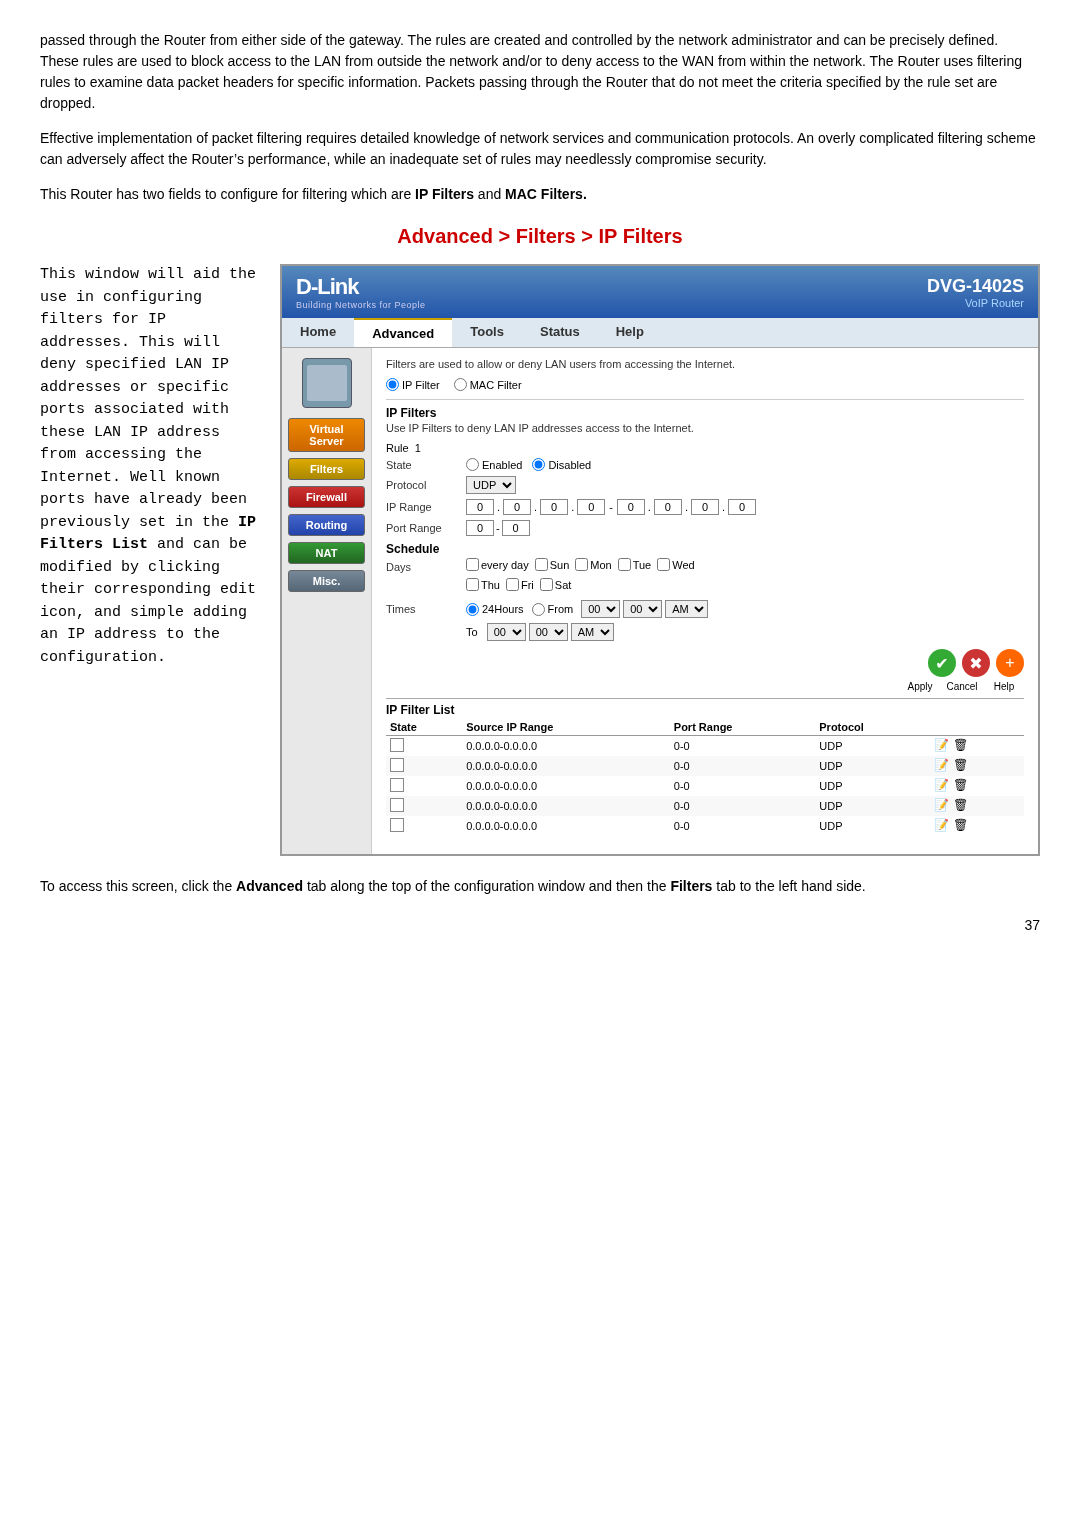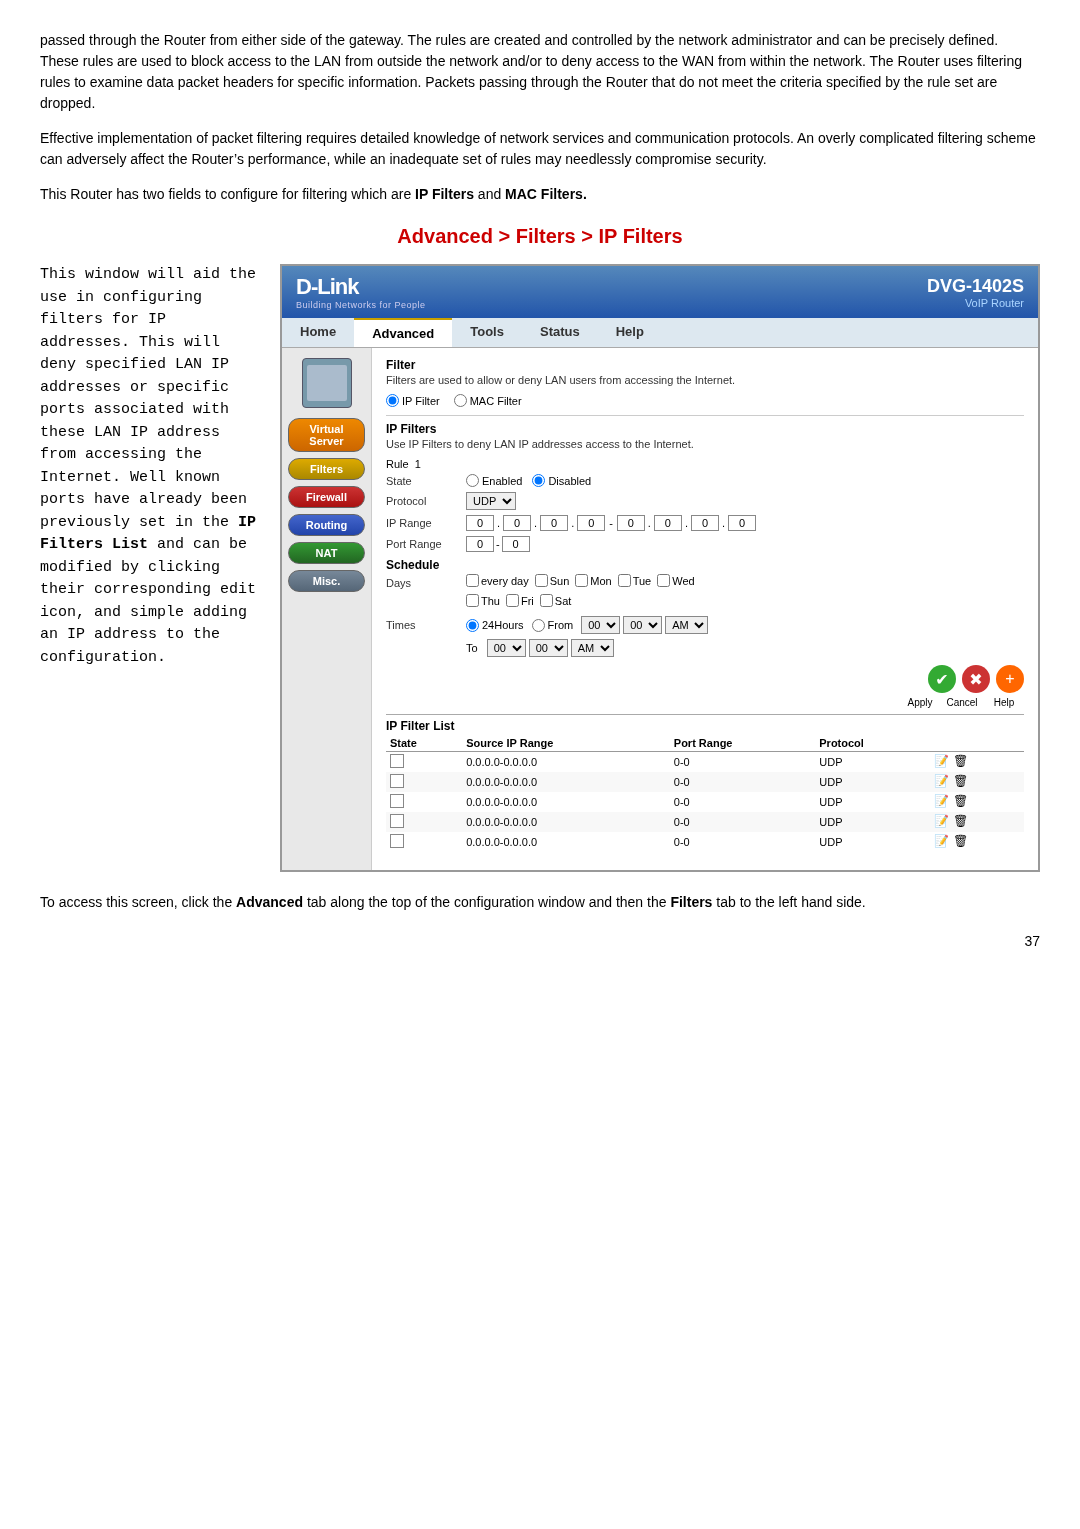--- a/index.html
+++ b/index.html
@@ -146,21 +146,21 @@
       border-radius: 2px;
     }
 
     .sidebar-btn {
       display: block;
       text-align: center;
       padding: 4px 2px;
       font-size: 11px;
       font-weight: bold;
       color: #fff;
-      border-radius: 11px;
+      border-radius: 3px;
       cursor: pointer;
       border: 1px solid #666;
     }
 
     .sidebar-btn.orange { background: linear-gradient(to bottom, #ee8800, #cc6600); }
     .sidebar-btn.yellow { background: linear-gradient(to bottom, #ddaa00, #aa8800); }
     .sidebar-btn.red { background: linear-gradient(to bottom, #cc3333, #aa1111); }
     .sidebar-btn.blue { background: linear-gradient(to bottom, #4466cc, #2244aa); }
     .sidebar-btn.green { background: linear-gradient(to bottom, #339933, #226622); }
     .sidebar-btn.gray { background: linear-gradient(to bottom, #778899, #556677); }
@@ -431,21 +431,20 @@
         <div class="sidebar-btn orange">Virtual Server</div>
         <div class="sidebar-btn yellow">Filters</div>
         <div class="sidebar-btn red">Firewall</div>
         <div class="sidebar-btn blue">Routing</div>
         <div class="sidebar-btn green">NAT</div>
         <div class="sidebar-btn gray">Misc.</div>
       </div>
 
       <div class="main-panel">
 
-        <div class="section-label">Filter</div>
         <div class="section-desc">Filters are used to allow or deny LAN users from accessing the Internet.</div>
 
         <div class="filter-type-row">
           <label class="radio-item">
             <input type="radio" name="filter_type" checked="" style="">
             <span>IP Filter</span>
           </label>
           <label class="radio-item">
             <input type="radio" name="filter_type" style="">
             <span>MAC Filter</span>

